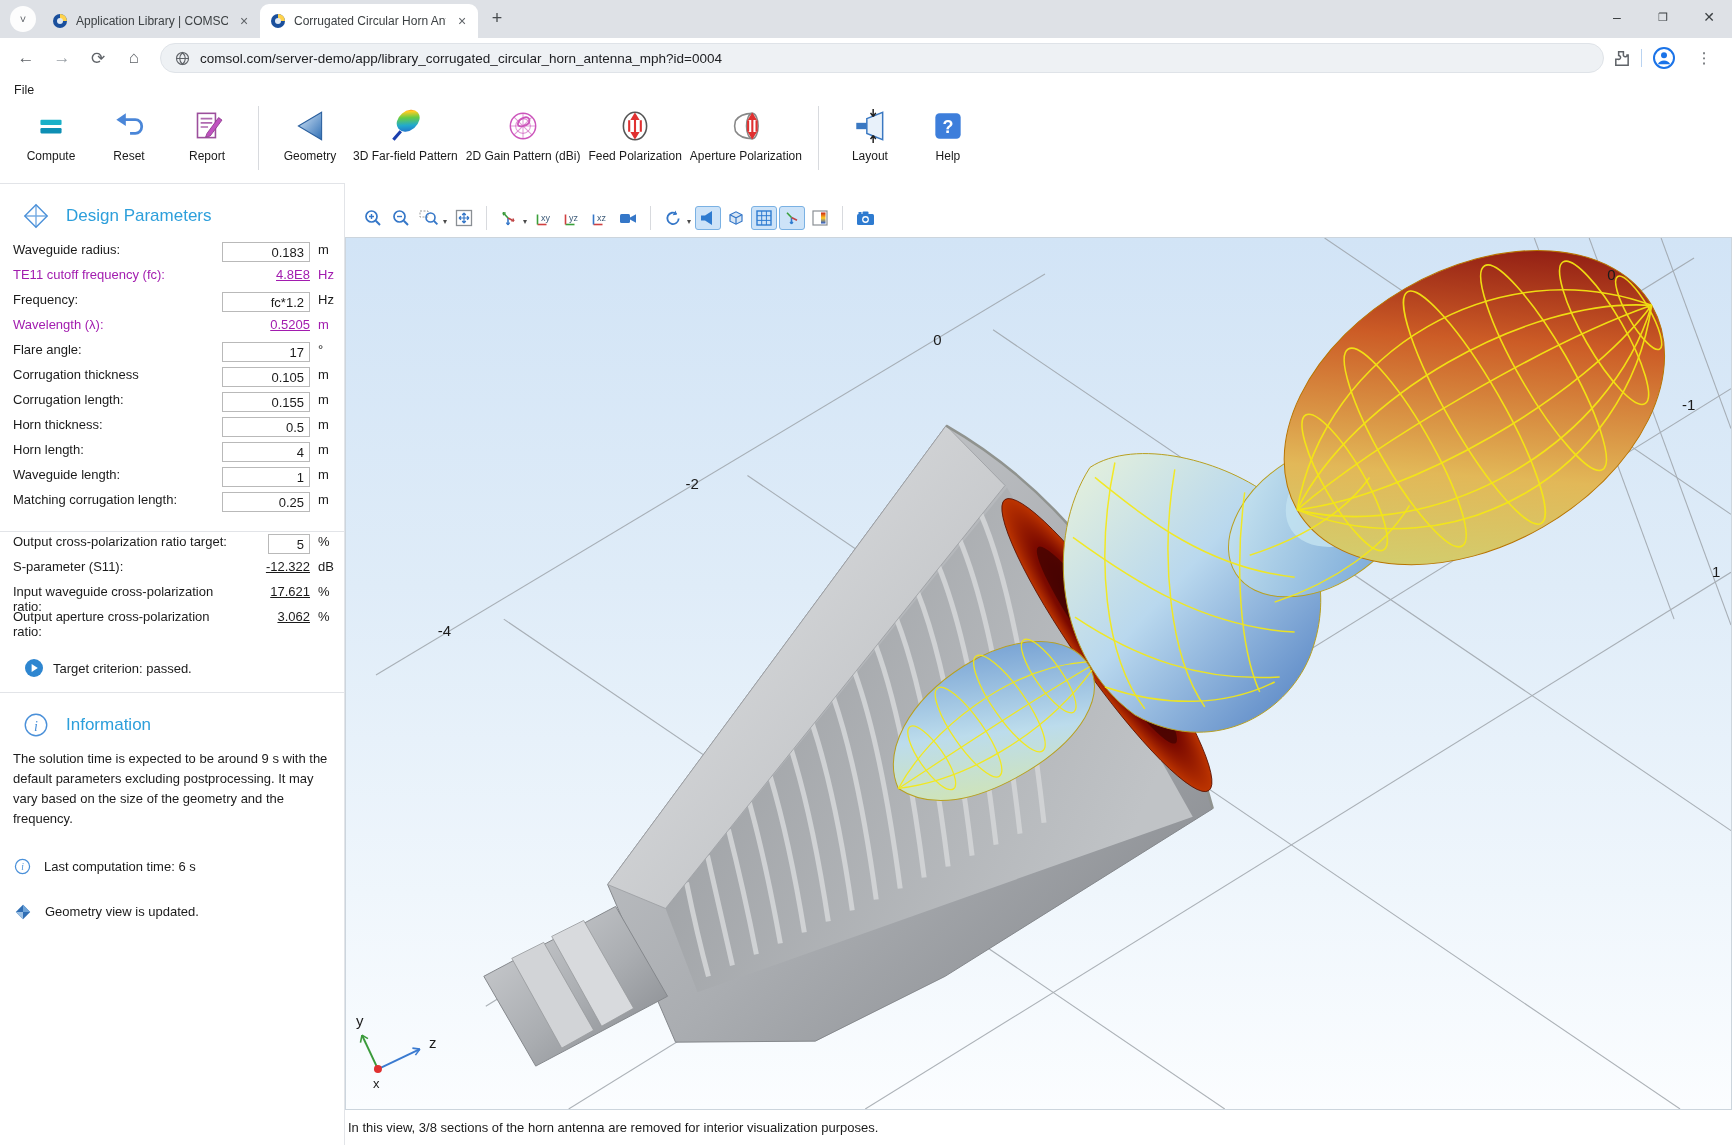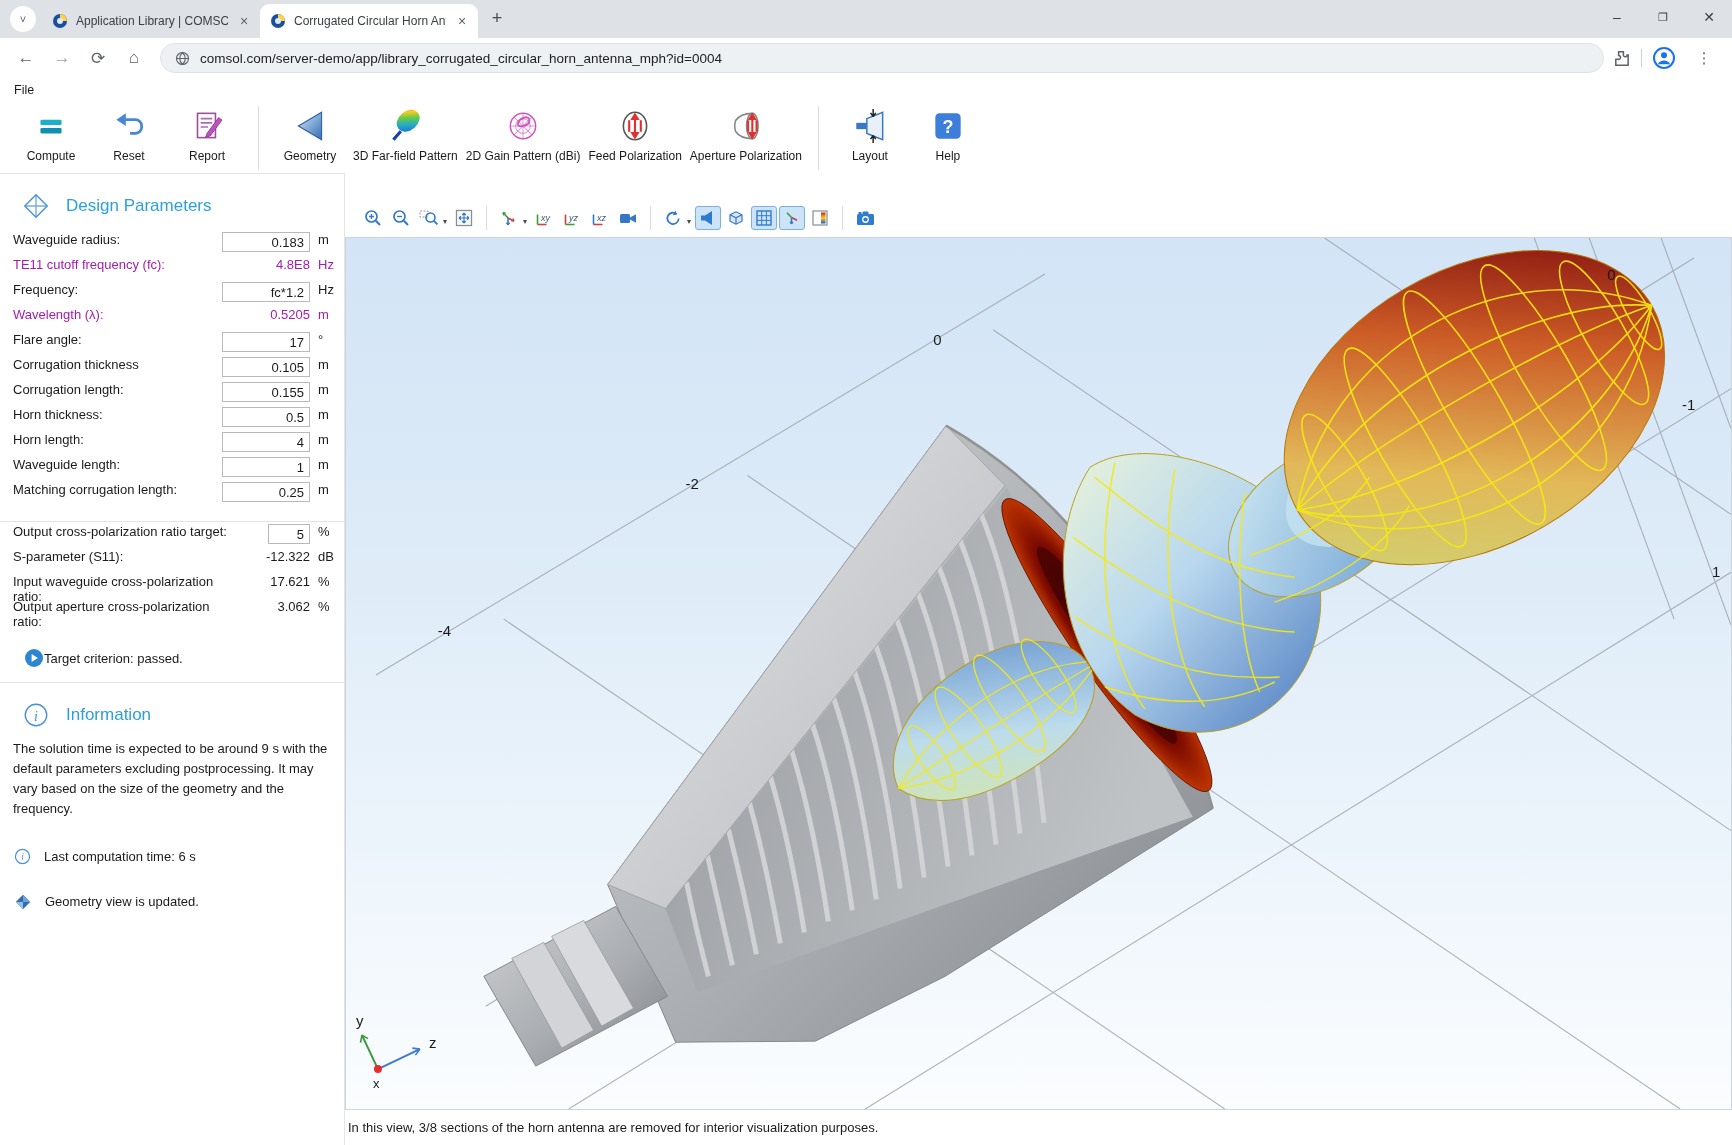--- a/index.html
+++ b/index.html
@@ -32,41 +32,41 @@
   
   .menubar { position:absolute; top:78px; left:0; right:0; height:24px; background:#fff;
     display:flex; align-items:center; padding-left:14px; font-size:12.5px; color:#1b1b1b; }
   .ribbon { position:absolute; top:102px; left:0; right:0; height:81px; background:#fff;
     display:flex; align-items:flex-start; padding-left:12px; }
   .rbtn { min-width:78px; padding:4px 4px 2px; display:flex; flex-direction:column; align-items:center;
     font-size:12px; color:#1b1b1b; text-align:center; line-height:1.2; cursor:pointer; }
   .rbtn .ric { width:40px; height:40px; margin-bottom:3px; display:flex; align-items:center; justify-content:center; }
   .rsep { width:1px; height:64px; background:#d8dade; margin:4px 12px 0; }
   
-  .leftpanel { position:absolute; top:173px; left:0; width:345px; bottom:0; background:#fff;
+  .leftpanel { position:absolute; top:183px; left:0; width:345px; bottom:0; background:#fff;
     border-top:1px solid #e2e4e8; border-right:1px solid #e2e4e8; font-size:13px; color:#1b1b1b; }
   .sechead { display:flex; align-items:center; gap:16px; margin:18px 0 10px 22px; }
   .sechead .stitle { font-size:17px; color:#2d9fdb; }
   .prows { padding:2px 0 0 13px; }
   .prow { display:flex; align-items:flex-start; height:25px; }
   .plabel { flex:1; }
   .prow input { width:88px; height:20px; border:1px solid #b9b9b9; background:#fff;
     font:13px "Liberation Sans", sans-serif; text-align:right; padding:0 5px; color:#1b1b1b; }
   .prow input.narrow { width:42px; }
-  .pval-ro { width:96px; text-align:right; }
+  .pval-ro { width:96px; text-align:right;text-decoration:underline; }
   .punit { width:26px; margin-left:8px; }
   .ro .plabel, .ro .pval-ro, .ro .punit { color:#a21caf; }
   .hsep { border-top:1px solid #e2e4e8; margin:14px 0 0; }
-  .statusrow { display:flex; align-items:center; gap:0; margin:24px 0 6px 24px; }
+  .statusrow { display:flex; align-items:center; gap:9px; margin:24px 0 6px 24px; }
   .infobody { margin:2px 13px 0 13px; line-height:1.55; }
   .inforow { display:flex; align-items:center; gap:13px; margin:28px 0 0 14px; }
   
   .gtoolbar { position:absolute; top:183px; left:345px; right:0; height:54px; background:#fff;
     display:flex; align-items:flex-end; padding:0 0 7px 14px; }
-  .gic { width:26px; height:24px; display:flex; align-items:center; justify-content:center; margin:0 1px; cursor:pointer;font-style:italic; }
+  .gic { width:26px; height:24px; display:flex; align-items:center; justify-content:center; margin:0 1px; cursor:pointer; }
   .gic.active { background:#cde3f8; border:1px solid #7ab1e3; border-radius:3px; }
   .caret { font-size:8px; color:#4a4a4a; margin:0 3px 4px 0; align-self:flex-end; cursor:pointer; }
   .gsep { width:1px; height:24px; background:#d8dade; margin:0 8px; }
   .viewport { position:absolute; top:237px; left:345px; width:1387px; height:873px;
     border:1px solid #ccd5dd;
     background:linear-gradient(180deg,#d2e4f6 0%,#dfecf8 40%,#eff6fc 75%,#fbfdff 100%); }
   .viewport svg { position:absolute; inset:0; }
   .caption { position:absolute; top:1120px; left:348px; font-size:13px; color:#1b1b1b; }
 </style>
 </head>

